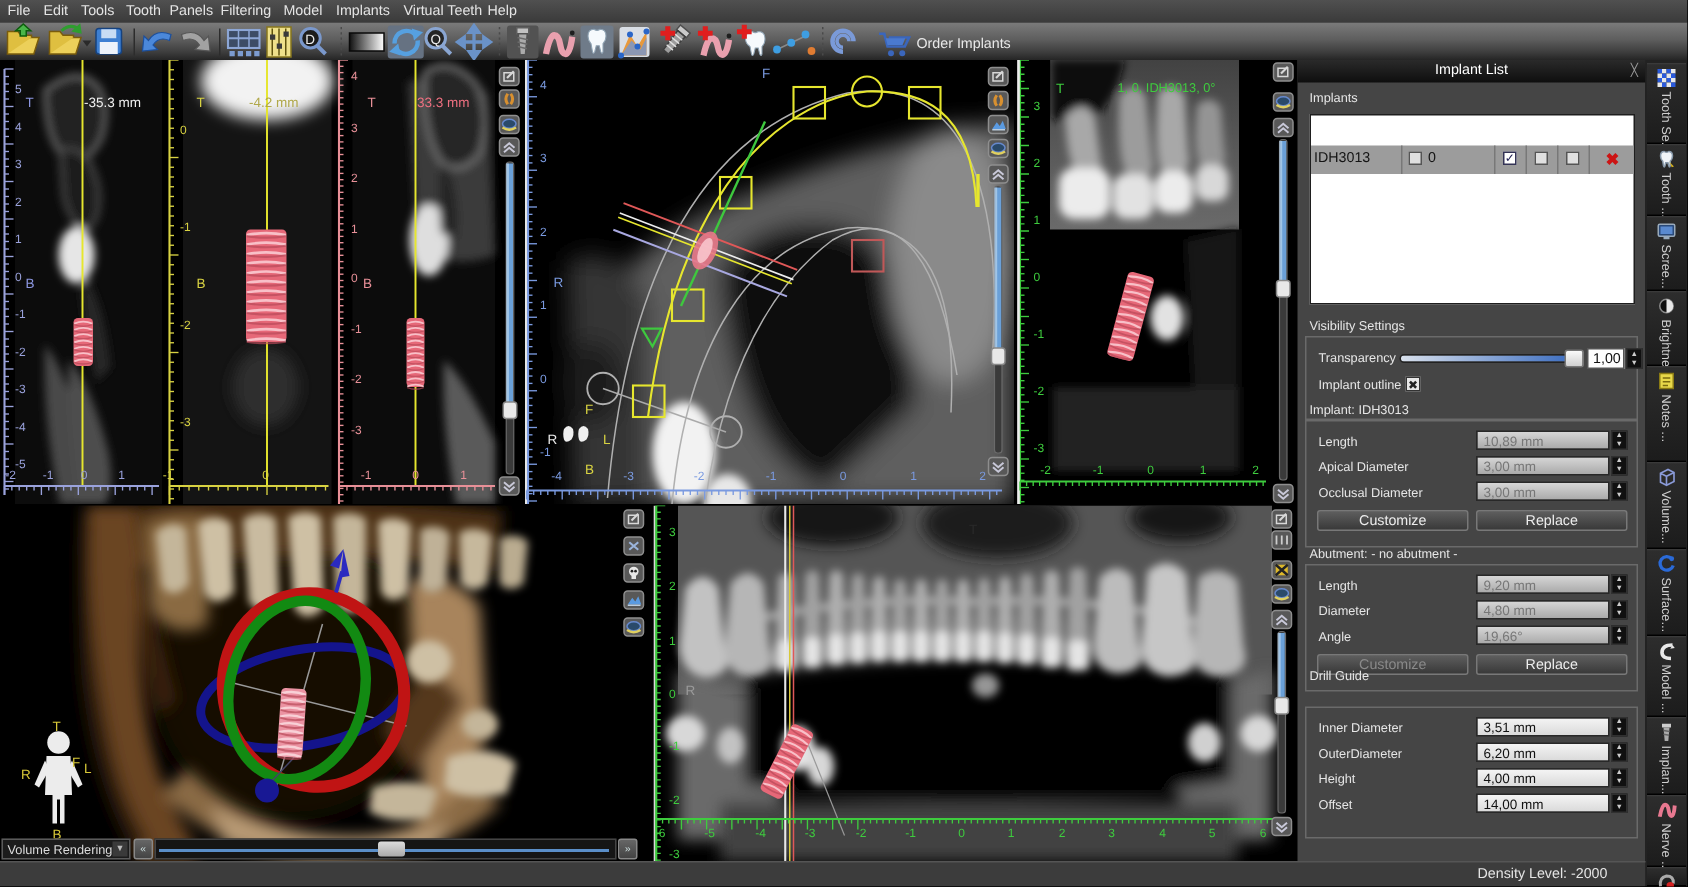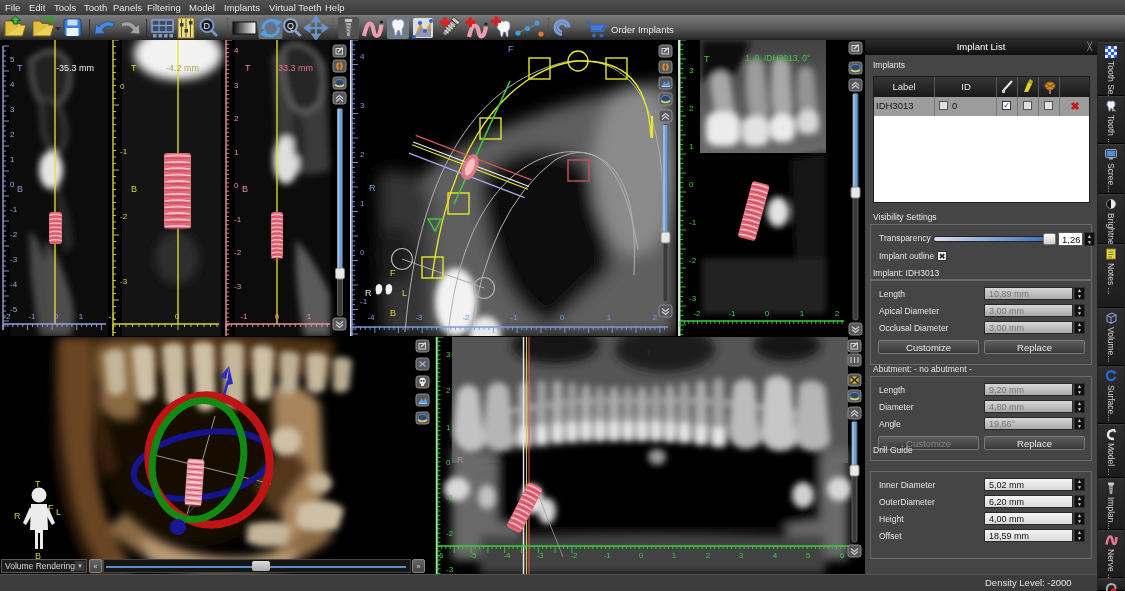--- a/index.html
+++ b/index.html
@@ -1295,60 +1295,41 @@
       <rect x="417.5" y="85" width="4" height="43" fill="#6aa0d8"></rect>
       <rect x="416.8" y="85" width="2" height="43" fill="#b8d4ee" opacity=".7"></rect>
       <rect x="415.0" y="128" width="9" height="11" rx="2" fill="#e8e8e8" stroke="#888"></rect>
       <rect x="413" y="208" width="13" height="12" rx="2.5" fill="#585858" stroke="#8e8e8e" stroke-width="1"></rect>
       <path d="M416 211.5 l3.5 3 l3.5 -3 M416 214.5 l3.5 3 l3.5 -3" stroke="#c8c8d8" stroke-width="1.3" fill="none"></path>
     </svg></div>
 <div id="rp" class="a">
     <div class="a" style="left:0;top:0;width:232px;height:15px;background:linear-gradient(#2a2a2a,#0e0e0e);text-align:center;font-size:9.5px;color:#fff;padding-top:1px">Implant List<span style="position:absolute;right:5px;top:2px;color:#999;font-size:8px">╳</span></div>
     <div class="a" style="left:8px;top:20px">Implants</div>
     <div class="a" style="left:8px;top:36px;width:217px;height:127px;background:#fff;border:1px solid #1e1e1e">
-      <div class="a" style="left:0;top:0;width:215px;height:20px;background:linear-gradient(#363636,#191919);color:#e8e8e8;font-size:9.5px">
-        <div class="a" style="left:0;top:0;width:61px;height:20px;border-right:1px solid #565656;text-align:center;padding-top:4px">Label</div>
-        <div class="a" style="left:62px;top:0;width:61px;height:20px;border-right:1px solid #565656;text-align:center;padding-top:4px">ID</div>
-        <div class="a" style="left:124px;top:0;width:20px;height:20px;border-right:1px solid #565656"><svg width="20" height="20">
-            <line x1="5" y1="14" x2="14" y2="4" stroke="#e8e8e8" stroke-width="2"></line>
-            <rect x="4" y="13" width="3" height="3" fill="#ccc"></rect>
-          </svg></div>
-        <div class="a" style="left:145px;top:0;width:20px;height:20px;border-right:1px solid #565656"><svg width="20" height="20">
-            <path d="M5 15 L9 5 L13 7 L9 15 Z" fill="#e8cc30"></path>
-            <path d="M9 5 L11 2 L14 4 L13 7 Z" fill="#c8a820"></path>
-          </svg></div>
-        <div class="a" style="left:166px;top:0;width:20px;height:20px;border-right:1px solid #565656"><svg width="20" height="20">
-            <ellipse cx="10" cy="9" rx="5" ry="4" fill="#d88c28" stroke="#8a5510"></ellipse>
-            <line x1="6" y1="7" x2="14" y2="11" stroke="#8a5510"></line>
-            <line x1="6" y1="11" x2="14" y2="7" stroke="#8a5510"></line>
-            <line x1="10" y1="13" x2="10" y2="17" stroke="#999" stroke-width="1.5"></line>
-          </svg></div>
-        <div class="a" style="left:187px;top:0;width:28px;height:20px"></div>
-      </div>
       <div class="a" style="left:0;top:20px;width:215px;height:19px;background:#9c9c9c;color:#141414;font-size:9.5px">
         <div class="a" style="left:0;top:0;width:61px;height:19px;border-right:1px solid #787878;padding:3px 0 4px 2px">IDH3013</div>
         <div class="a" style="left:62px;top:0;width:61px;height:19px;border-right:1px solid #787878;padding-top:3px"><span class="cb" style="left:3px;top:4px"></span><span style="margin-left:16px">0</span></div>
         <div class="a" style="left:124px;top:0;width:20px;height:19px;border-right:1px solid #787878">
           <span class="cb" style="left:4px;top:4px;background:#fff;border-color:#335;color:#225;font-size:8px;line-height:8px;text-align:center">✓</span>
         </div>
         <div class="a" style="left:145px;top:0;width:20px;height:19px;border-right:1px solid #787878">
           <span class="cb" style="left:4px;top:4px"></span>
         </div>
         <div class="a" style="left:166px;top:0;width:20px;height:19px;border-right:1px solid #787878">
           <span class="cb" style="left:4px;top:4px"></span>
         </div>
         <div class="a" style="left:187px;top:0;width:28px;height:19px;color:#cc1414;font-weight:bold;text-align:center;padding-top:3px;font-size:11px">✖</div>
       </div>
     </div>
     <div class="a" style="left:8px;top:172px">Visibility Settings</div>
     <div class="grp" style="left:5px;top:184px;width:222px;height:56px"></div>
     <div class="a" style="left:14px;top:193px">Transparency</div>
     <div class="a" style="left:68px;top:196px;width:117px;height:6px;border-radius:3px;background:linear-gradient(to right,#d8e0ec,#3a6cc0);border:1px solid #222"></div>
     <div class="a" style="left:178px;top:193px;width:13px;height:12px;background:linear-gradient(#fafafa,#d0d0d0);border:1px solid #777;border-radius:2px"></div>
-    <div class="a" style="left:193px;top:192px;width:25px;height:14px;background:#fdfdfd;color:#111;border:1px solid #555;font-size:9.5px;padding:1px 0 0 3px">1,26</div>
+    <div class="a" style="left:193px;top:192px;width:25px;height:14px;background:#fdfdfd;color:#111;border:1px solid #555;font-size:9.5px;padding:1px 0 0 3px">1,00</div>
     <div class="spin" style="left:219px;top:192px;height:14px;line-height:6px">▲<br>▼</div>
     <div class="a" style="left:14px;top:211px">Implant outline</div>
     <div class="a" style="left:72px;top:211px;width:10px;height:10px;background:#e8e8e8;border:1px solid #333;font-size:8px;line-height:9px;text-align:center;color:#222">✖</div>
     <div class="a" style="left:8px;top:228px">Implant: IDH3013</div>
     <div class="grp" style="left:5px;top:240px;width:222px;height:85px"></div>
     <div class="a" style="left:14px;top:249px">Length</div>
     <div class="fld" style="left:119px;top:247px;width:89px">10,89 mm</div>
     <div class="spin" style="left:209px;top:247px">▲<br>▼</div>
     <div class="a" style="left:14px;top:266px">Apical Diameter</div>
     <div class="fld" style="left:119px;top:264px;width:89px">3,00 mm</div>
@@ -1367,30 +1348,30 @@
     <div class="fld" style="left:119px;top:360px;width:89px">4,80 mm</div>
     <div class="spin" style="left:209px;top:360px">▲<br>▼</div>
     <div class="a" style="left:14px;top:379px">Angle</div>
     <div class="fld" style="left:119px;top:377px;width:89px">19,66°</div>
     <div class="spin" style="left:209px;top:377px">▲<br>▼</div>
     <div class="pbtn" style="left:13px;top:396px;width:101px;color:#8a8a8a">Customize</div>
     <div class="pbtn" style="left:119px;top:396px;width:101px">Replace</div>
     <div class="a" style="left:8px;top:405px">Drill Guide</div>
     <div class="grp" style="left:5px;top:431px;width:222px;height:88px"></div>
     <div class="a" style="left:14px;top:440px">Inner Diameter</div>
-    <div class="fld fldw" style="left:119px;top:438px;width:89px">5,02 mm</div>
+    <div class="fld fldw" style="left:119px;top:438px;width:89px">3,51 mm</div>
     <div class="spin" style="left:209px;top:438px">▲<br>▼</div>
     <div class="a" style="left:14px;top:457px">OuterDiameter</div>
     <div class="fld fldw" style="left:119px;top:455px;width:89px">6,20 mm</div>
     <div class="spin" style="left:209px;top:455px">▲<br>▼</div>
     <div class="a" style="left:14px;top:474px">Height</div>
     <div class="fld fldw" style="left:119px;top:472px;width:89px">4,00 mm</div>
     <div class="spin" style="left:209px;top:472px">▲<br>▼</div>
     <div class="a" style="left:14px;top:491px">Offset</div>
-    <div class="fld fldw" style="left:119px;top:489px;width:89px">18,59 mm</div>
+    <div class="fld fldw" style="left:119px;top:489px;width:89px">14,00 mm</div>
     <div class="spin" style="left:209px;top:489px">▲<br>▼</div>
   </div>
 <div id="tabs" class="a">
     <div class="tab" style="top:2px;height:54px">
       <div style="position:absolute;left:6px;top:2px"><svg width="14" height="14">
           <rect x="1" y="1" width="3" height="3" fill="#2a5adc"></rect>
           <rect x="4" y="1" width="3" height="3" fill="#e8e8e8"></rect>
           <rect x="7" y="1" width="3" height="3" fill="#2a5adc"></rect>
           <rect x="10" y="1" width="3" height="3" fill="#e8e8e8"></rect>
           <rect x="1" y="4" width="3" height="3" fill="#e8e8e8"></rect>

